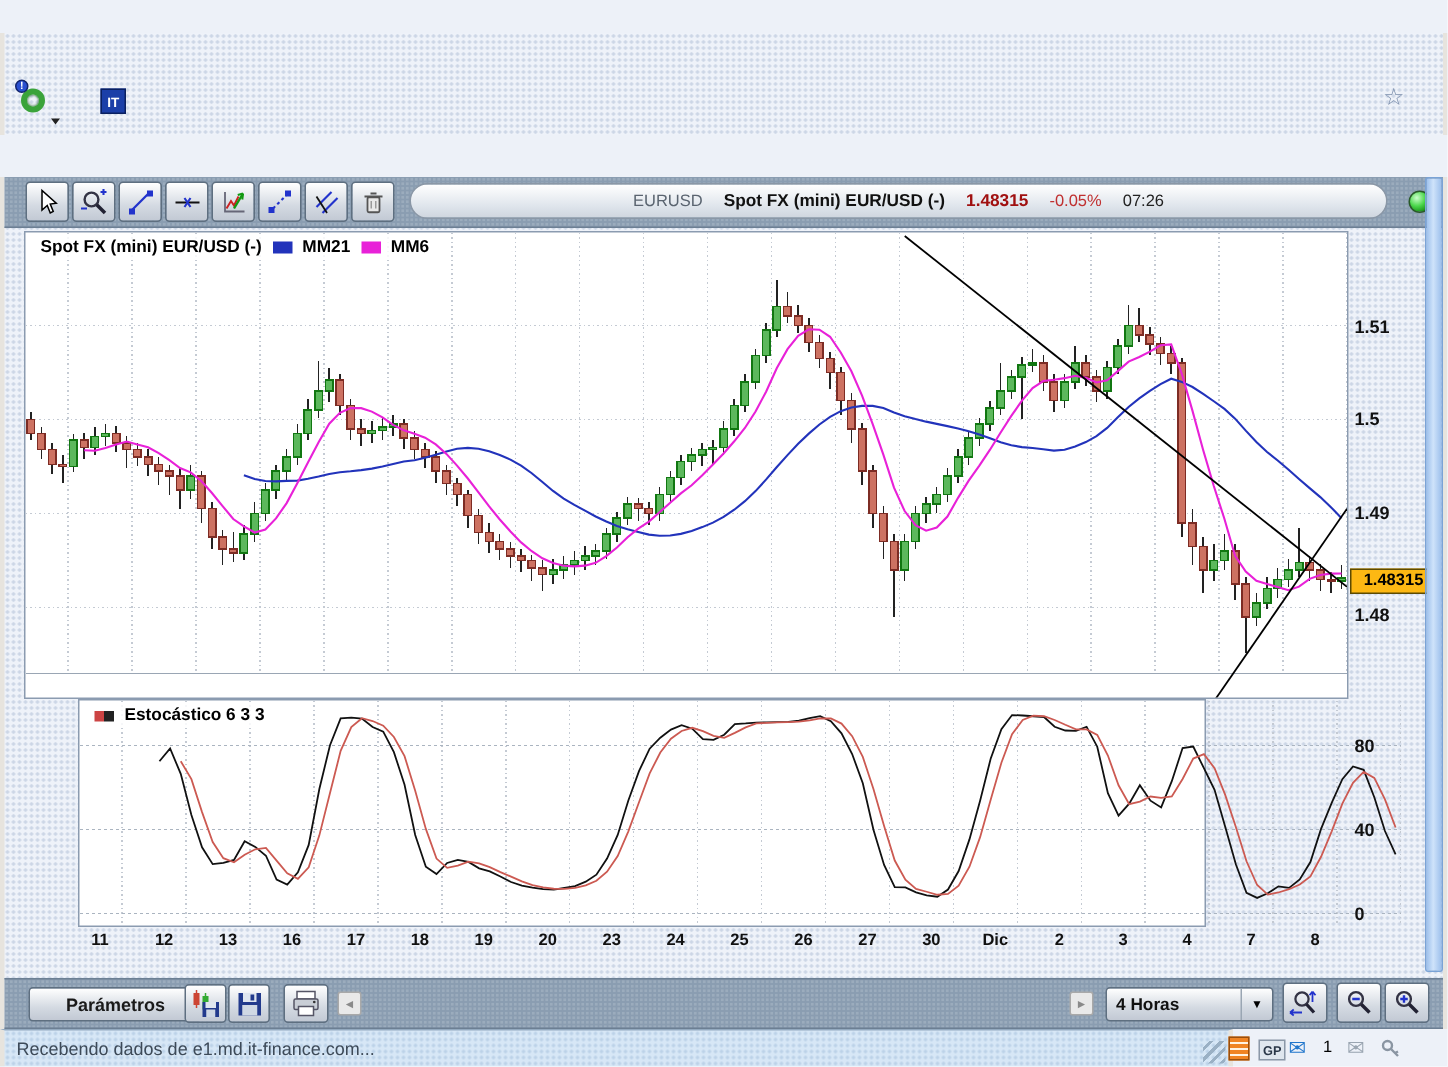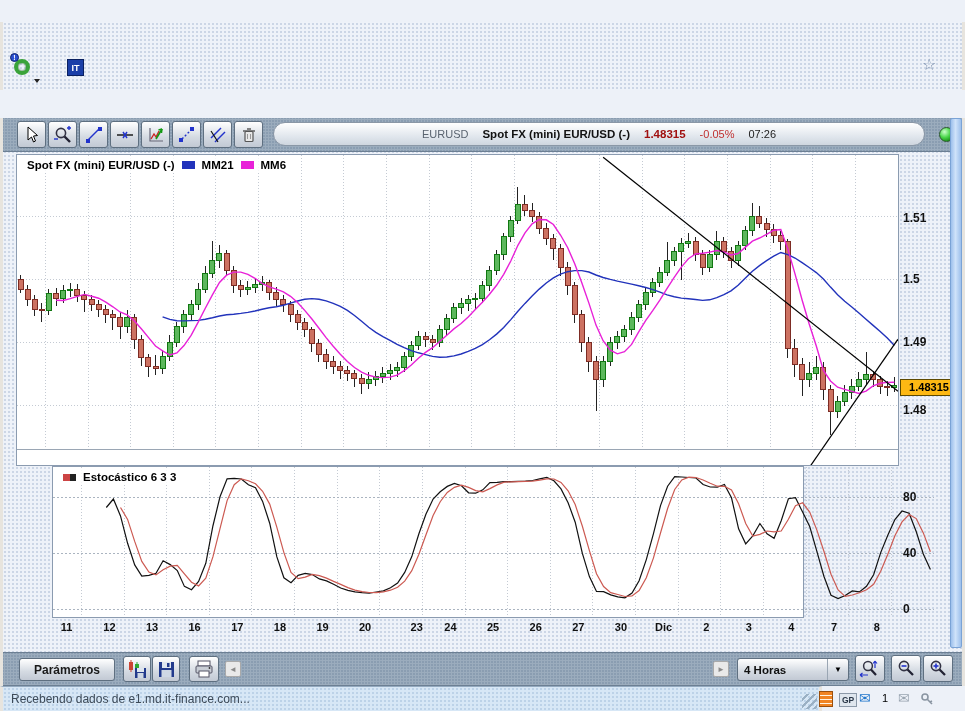--- a/index.html
+++ b/index.html
@@ -83,21 +83,21 @@
   .axis-label { position:absolute; left:900px; font-size:12px; font-weight:bold; color:#111; }
   .price-tag { position:absolute; left:897px; top:261px; width:58px; height:17px; background:#fdb813;
     border:1px solid #5d4a00; color:#000; font-size:11px; font-weight:bold; text-align:center; line-height:15px; }
 
   .xlabels { position:absolute; left:14px; top:503px; width:881px; height:16px; }
   .xlabel { position:absolute; top:0; width:30px; margin-left:-15px; text-align:center;
     font-size:11px; font-weight:bold; color:#111; }
 
   .pbtn { position:absolute; border:1px solid #5e6f80; border-radius:3px;
     background:linear-gradient(180deg,#ffffff,#d4dae2 60%,#c2c9d4); display:flex; align-items:center; justify-content:center; }
-  .params { left:16px; top:540px; width:96px; height:23px; font-size:12px; font-weight:bold; color:#1a1a1a; }
+  .params { left:16px; top:540px; width:116px; height:23px; font-size:12px; font-weight:bold; color:#1a1a1a; }
   .smallpager { width:16px; height:16px; border-radius:2px; background:#e9e9e9; border:1px solid #a9a9a9;
     color:#8a8a8a; font-size:8px; }
   .tf-select { left:734px; top:540px; width:112px; height:23px; justify-content:space-between; padding:0 6px;
     font-size:11.5px; font-weight:bold; color:#111; }
   .tf-arrow { font-size:8px; color:#000; border-left:1px solid #9aa6b3; padding-left:6px; height:100%;
     display:flex; align-items:center; }
 
   .scrollstrip { position:absolute; left:947px; top:0; width:12px; height:530px;
     background:linear-gradient(90deg,#9dc0ec,#cfe3fa 45%,#9dc0ec); border:1px solid #7aa3d6; border-radius:2px; }
 
@@ -541,21 +541,21 @@
 
     <div class="xlabels" id="xlabels">
         <div class="xlabel" style="left: 49.7px;">11</div>
         <div class="xlabel" style="left: 92.4px;">12</div>
         <div class="xlabel" style="left: 135px;">13</div>
         <div class="xlabel" style="left: 177.6px;">16</div>
         <div class="xlabel" style="left: 220.3px;">17</div>
         <div class="xlabel" style="left: 262.9px;">18</div>
         <div class="xlabel" style="left: 305.5px;">19</div>
         <div class="xlabel" style="left: 348.1px;">20</div>
-        <div class="xlabel" style="left: 390.8px; text-align: right;">23</div>
+        <div class="xlabel" style="left: 390.8px;">23</div>
         <div class="xlabel" style="left: 433.4px;">24</div>
         <div class="xlabel" style="left: 476px;">25</div>
         <div class="xlabel" style="left: 518.7px;">26</div>
         <div class="xlabel" style="left: 561.3px;">27</div>
         <div class="xlabel" style="left: 603.9px;">30</div>
         <div class="xlabel" style="left: 646.5px;">Dic</div>
         <div class="xlabel" style="left: 689.2px;">2</div>
         <div class="xlabel" style="left: 731.8px;">3</div>
         <div class="xlabel" style="left: 774.4px;">4</div>
         <div class="xlabel" style="left: 817.1px;">7</div>

